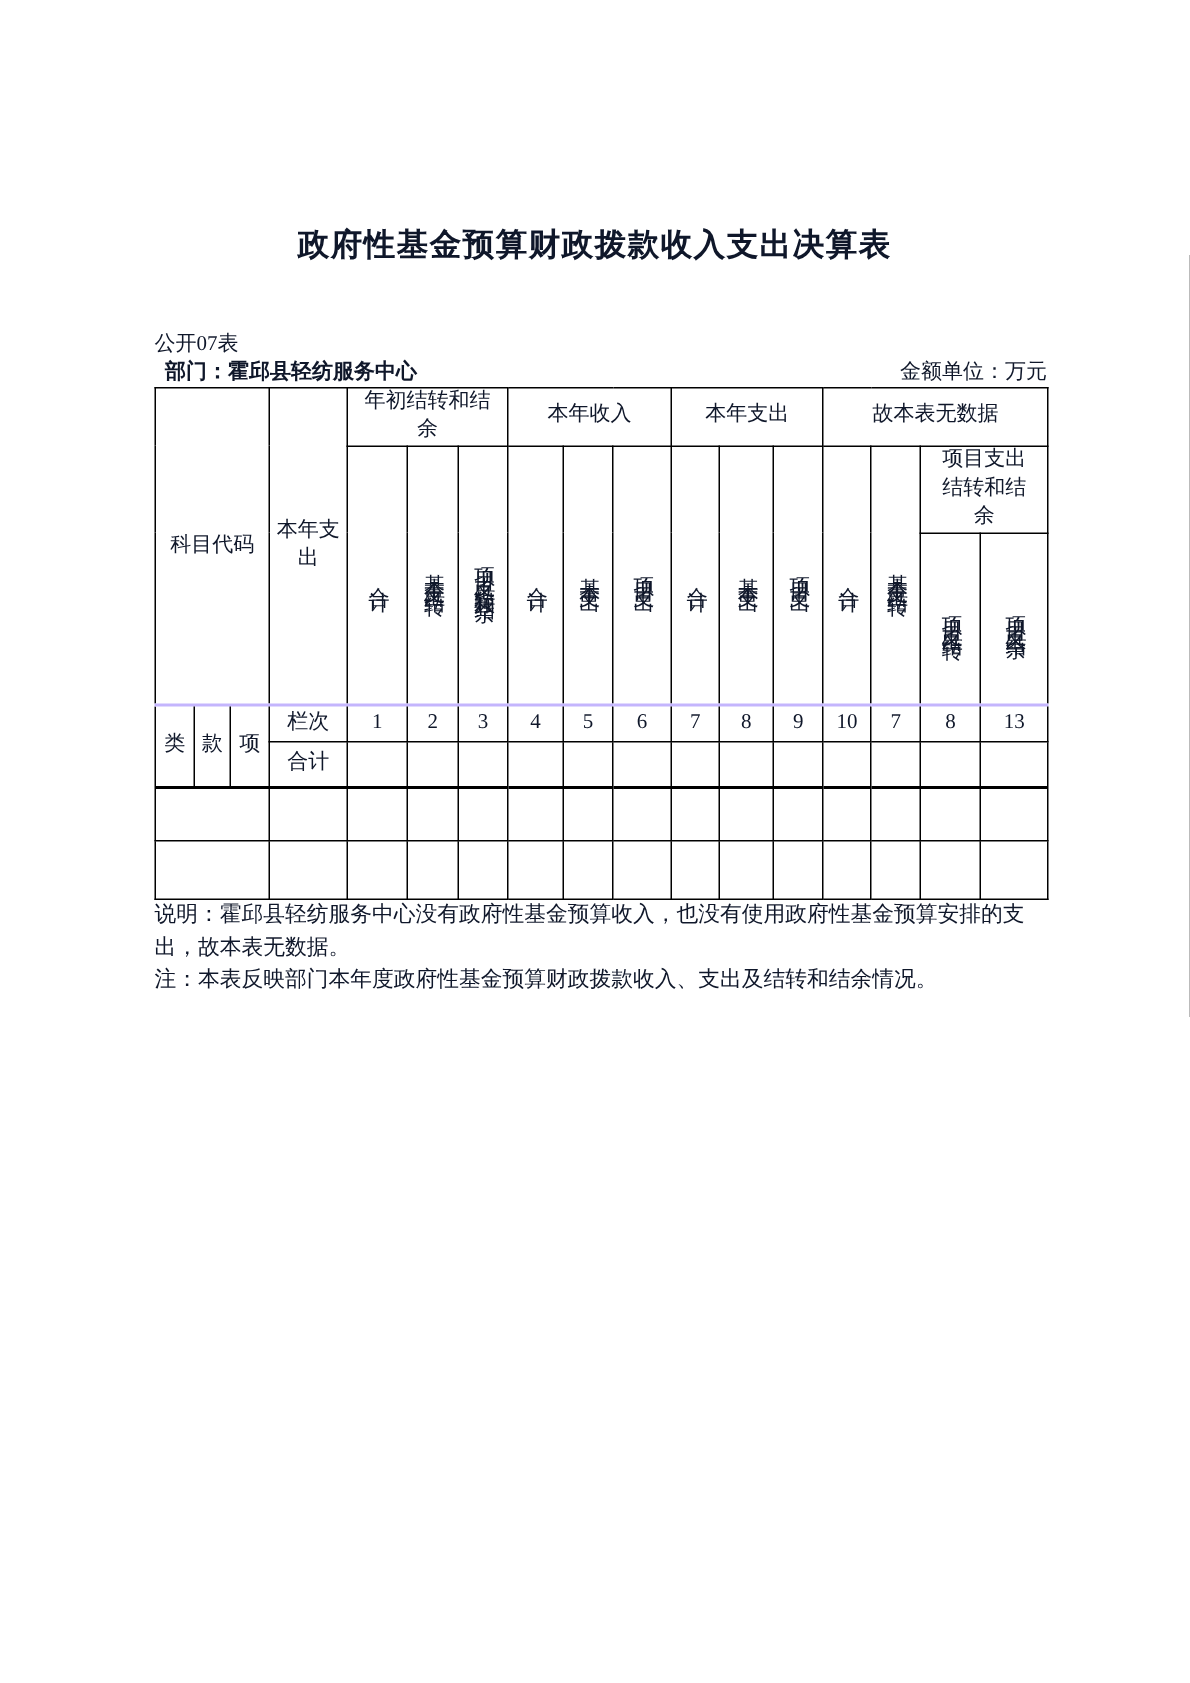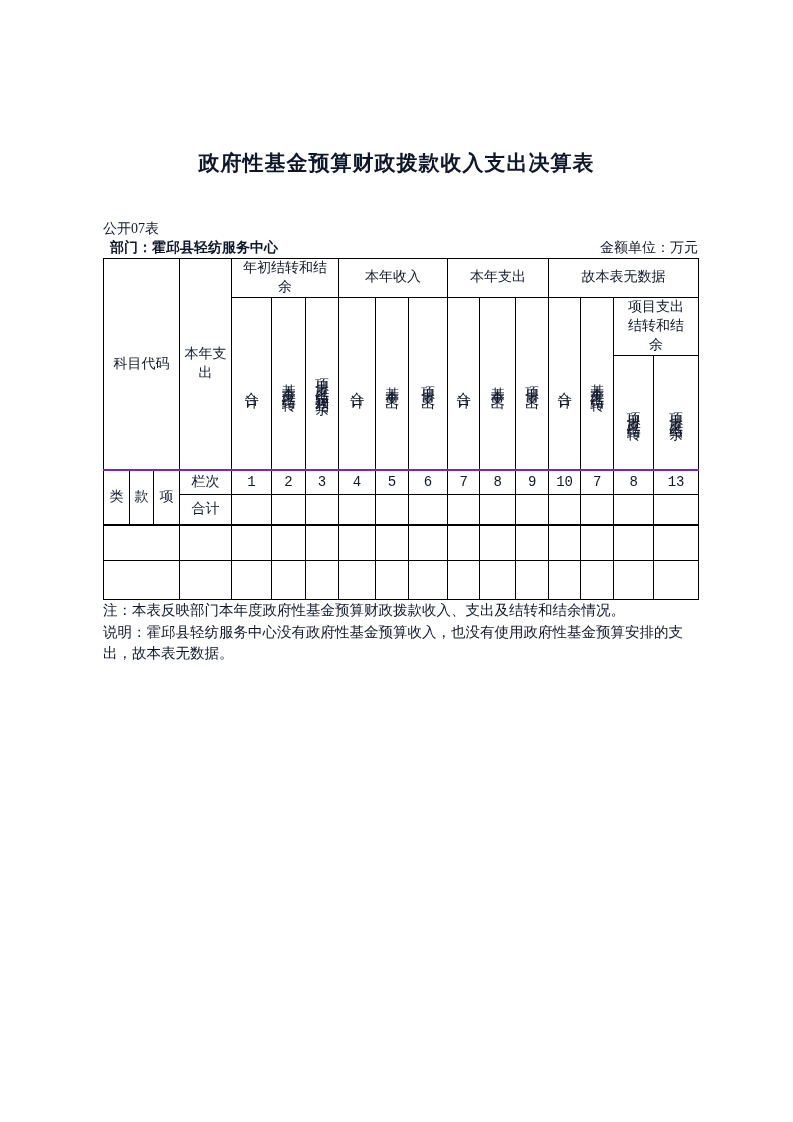--- a/index.html
+++ b/index.html
@@ -30,21 +30,21 @@
     border:1px solid #000;text-align:center;vertical-align:middle;
     padding:0 1px;overflow:hidden;line-height:1.35;
   }
   tr.r-a{height:37px;}
   tr.r-b{height:58px;}
   tr.r-c{height:115px;}
   tr.r-d{height:24px;}
   tr.r-e{height:31px;}
   tr.r-f{height:35px;}
   tr.r-g{height:39px;}
-  tr.r-d td{border-top:2px solid #6d28d9;font-family:Liberation Mono, monospace;}
+  tr.r-d td{border-top:2px solid #c4b5fd;}
   tr.r-e td{border-bottom:2px solid #000;}
   tr.r-d td.span2{border-bottom:2px solid #000;}
   .vt{
     display:inline-block;
     writing-mode:vertical-rl;text-orientation:upright;
     letter-spacing:3px;line-height:1.1;
   }
   .wrap6{display:inline-block;max-width:6.4em;}
   .wrap4{display:inline-block;max-width:4.3em;}
   .notes{
@@ -190,18 +190,18 @@
       <td></td>
           <td></td>
       <td></td>
           <td></td>
       <td></td>
     </tr>
   </tbody>
     </table>
 
   <div class="notes">
+    <div>说明：霍邱县轻纺服务中心没有政府性基金预算收入，也没有使用政府性基金预算安排的支出，故本表无数据。</div>
     <div>注：本表反映部门本年度政府性基金预算财政拨款收入、支出及结转和结余情况。</div>
-    <div>说明：霍邱县轻纺服务中心没有政府性基金预算收入，也没有使用政府性基金预算安排的支出，故本表无数据。</div>
   </div>
 
 
 </div>
 
 </body></html>

